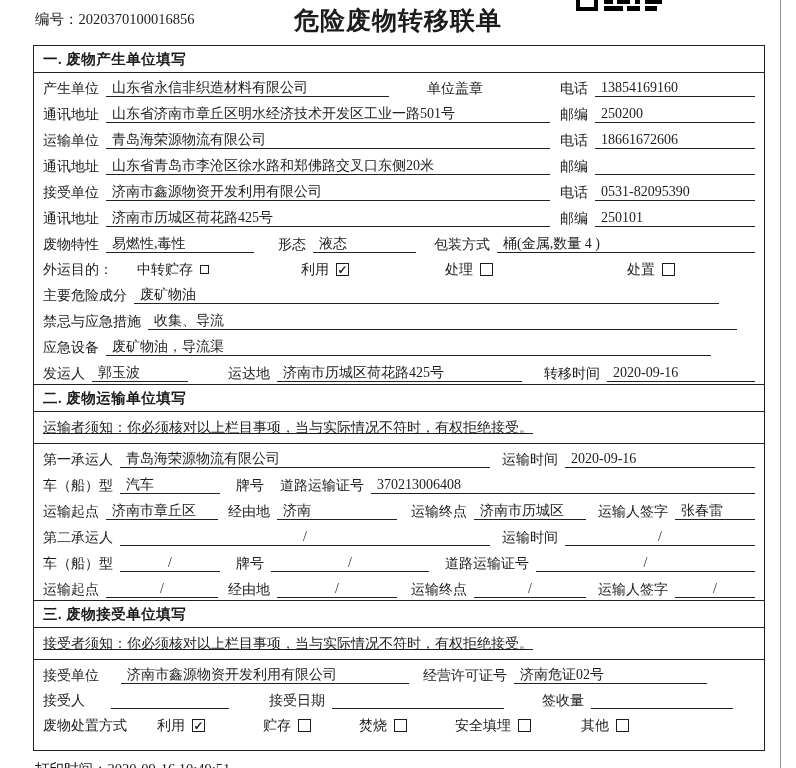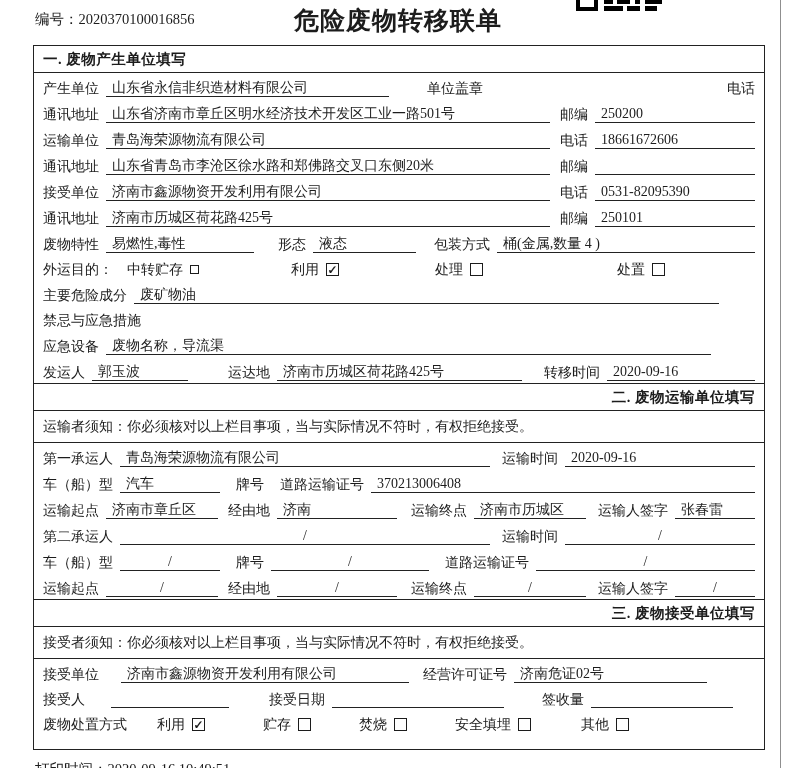--- a/index.html
+++ b/index.html
@@ -6,22 +6,22 @@
   html,body { width:796px; height:768px; background:#fff; }
   body { font-family:"Liberation Serif","DejaVu Serif",serif; color:#1c1c1c; position:relative; overflow:hidden; }
   .page { position:absolute; inset:0; }
   .scan-edge { position:absolute; top:0; left:780px; width:1px; height:768px; background:#8f8f8f; }
   .hdr { position:relative; height:45px; }
   .serial { position:absolute; left:35px; top:10px; font-size:14.5px; white-space:nowrap; }
   .title { position:absolute; left:0; width:796px; top:4px; text-align:center; font-size:25px; font-weight:bold; letter-spacing:1px; }
   .qr { position:absolute; top:0; right:134px; }
   .form { position:absolute; left:33px; top:45px; width:732px; border:1.6px solid #222; background:#fff; }
   .sec-title { font-weight:bold; font-size:14.5px; padding:4px 9px 3px; border-bottom:1.4px solid #222; letter-spacing:.5px; }
-  .sec-title.mid { border-top:1.4px solid #222;text-align:right; }
-  .notice { font-size:14px; padding:7px 9px 6px; border-bottom:1.2px solid #222; }
+  .sec-title.mid { border-top:1.4px solid #222; }
+  .notice { font-size:14px; padding:7px 9px 6px; border-bottom:1.2px solid #222;text-decoration:underline; }
   .row { display:flex; align-items:flex-end; padding:6px 9px 2px; font-size:14px; line-height:17px; white-space:nowrap; }
   .lab { flex:0 0 auto; }
   .val { display:inline-block; border-bottom:1px solid #222; padding:0 6px; margin-left:7px; min-height:17px; }
   .grow { flex:1 1 auto; }
   .sp { flex:1 1 auto; }
   .ctr { text-align:center; }
   .cbi { display:inline-flex; align-items:center; }
   .cbx { display:inline-block; width:13px; height:13px; border:1.4px solid #1c1c1c; margin-left:7px; font-size:12px; line-height:12px; text-align:center; font-weight:bold; }
   .cbx.sm { width:9px; height:9px; margin-bottom:1px; }
   .print-line { position:absolute; left:35px; top:760px; font-size:14.5px; white-space:nowrap; }
@@ -54,20 +54,21 @@
   <div class="form">
 
     <div class="sec-title">一. 废物产生单位填写</div>
 
     <div class="row">
       <span class="lab">产生单位</span>
       <span class="val" style="width:283px">山东省永信非织造材料有限公司</span>
       <span class="lab" style="margin-left:38px">单位盖章</span>
       <span class="sp"></span>
       <span class="lab">电话</span>
+      <span class="val" style="width:160px">13854169160</span>
     </div>
 
     <div class="row">
       <span class="lab">通讯地址</span>
       <span class="val grow" style="margin-right:10px">山东省济南市章丘区明水经济技术开发区工业一路501号</span>
       <span class="lab">邮编</span>
       <span class="val" style="width:160px">250200</span>
     </div>
 
     <div class="row">
@@ -103,21 +104,21 @@
       <span class="lab">废物特性</span>
       <span class="val" style="width:148px">易燃性,毒性</span>
       <span class="lab" style="margin-left:24px">形态</span>
       <span class="val" style="width:103px">液态</span>
       <span class="lab" style="margin-left:18px">包装方式</span>
       <span class="val grow">桶(金属,数量 4 )</span>
     </div>
 
     <div class="row">
       <span class="lab">外运目的：</span>
-      <span class="cbi" style="margin-left:14px">
+      <span class="cbi" style="margin-left:24px">
         <span>中转贮存</span>
         <span class="cbx sm"></span>
       </span>
       <span class="cbi" style="margin-left:92px">
         <span>利用</span>
         <span class="cbx">✓</span>
       </span>
       <span class="cbi" style="margin-left:96px">
         <span>处理</span>
         <span class="cbx"></span>
@@ -128,25 +129,26 @@
       </span>
     </div>
 
     <div class="row">
       <span class="lab">主要危险成分</span>
       <span class="val grow" style="margin-right:36px">废矿物油</span>
     </div>
 
     <div class="row">
       <span class="lab">禁忌与应急措施</span>
+      <span class="val grow" style="margin-right:18px">收集、导流</span>
     </div>
 
     <div class="row">
       <span class="lab">应急设备</span>
-      <span class="val grow" style="margin-right:44px">废物名称，导流渠</span>
+      <span class="val grow" style="margin-right:44px">废矿物油，导流渠</span>
     </div>
 
     <div class="row">
       <span class="lab">发运人</span>
       <span class="val" style="width:96px">郭玉波</span>
       <span class="lab" style="margin-left:40px">运达地</span>
       <span class="val" style="width:245px">济南市历城区荷花路425号</span>
       <span class="lab" style="margin-left:22px">转移时间</span>
       <span class="val grow">2020-09-16</span>
     </div>

